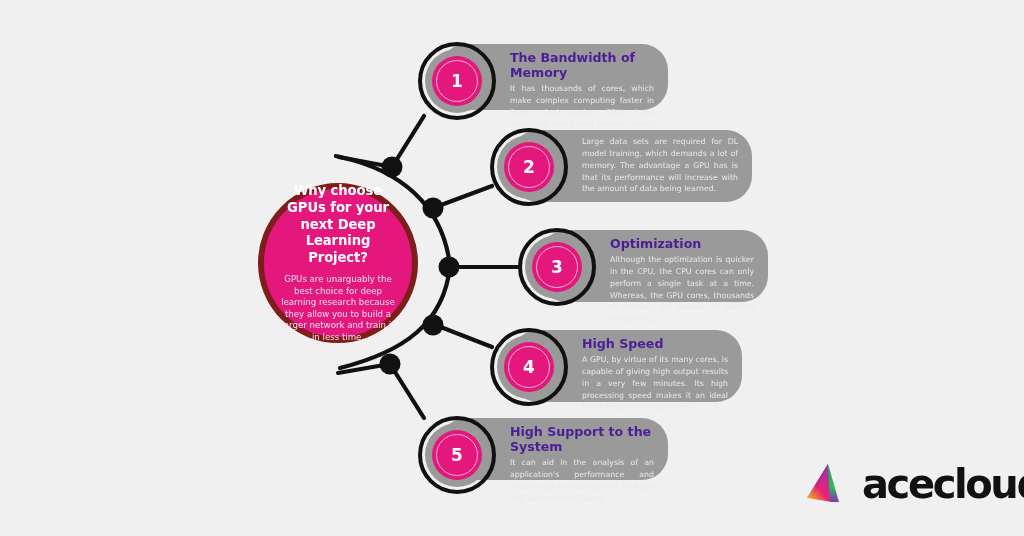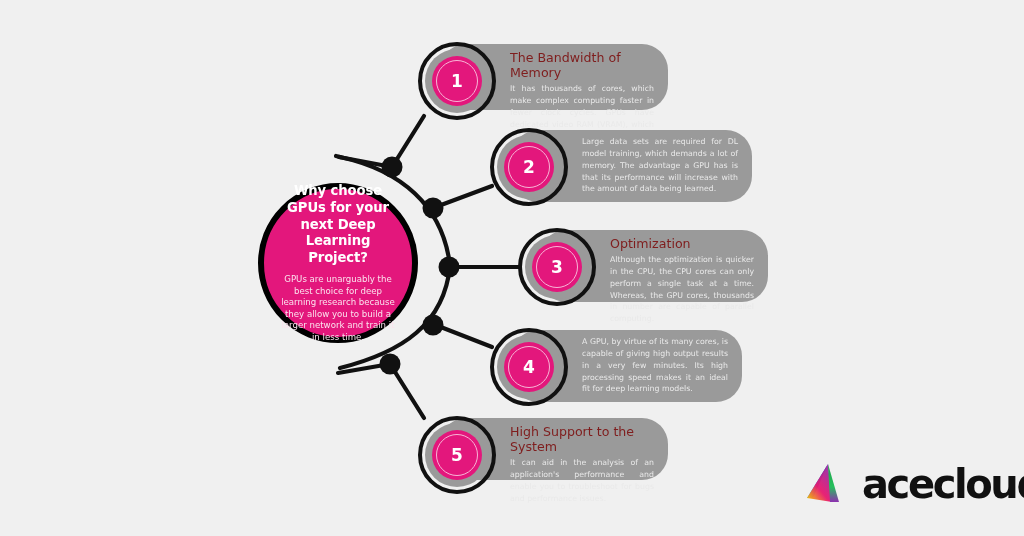--- a/index.html
+++ b/index.html
@@ -15,21 +15,21 @@
   
   #wires{position:absolute;left:0;top:0;width:1024px;height:536px;}
 
   
   .hub{
     position:absolute;
     left:258px;top:183px;
     width:160px;height:160px;
     border-radius:50%;
     background:#E3177C;
-    border:6px solid #000000;
+    border:6px solid #7f1d1d;
     box-sizing:border-box;
     display:flex;flex-direction:column;
     align-items:center;justify-content:center;
     padding:6px 16px;
     z-index:5;
   }
   .hub-title{
     color:#ffffff;
     font-size:13.2px;
     font-weight:bold;
@@ -49,23 +49,23 @@
   
   .row{position:absolute;z-index:4;}
   .pill{
     position:absolute;
     background:#9a9a9a;
     border-radius:26px;
     box-sizing:border-box;
     padding:6px 14px 9px 70px;
   }
   .pill-title{
-    color:#7f1d1d;
+    color:#4c1d95;
     font-size:12.6px;
-    font-weight:normal;
+    font-weight:bold;
     margin:0 0 3px 0;
     line-height:1.2;
   }
   .pill-body{
     color:#e9e9e9;
     font-size:7.8px;
     line-height:1.52;
     margin:0;
     text-align:justify;
   }
@@ -205,20 +205,21 @@
       <div class="grey"></div>
       <div class="pink">
         <div class="ring"></div>
         <span class="num">3</span>
       </div>
     </div>
   </div>
 
   <div class="row">
     <div class="pill" style="left:512px;top:330px;width:230px;height:72px;">
+      <div class="pill-title">High Speed</div>
       <div class="pill-body">A GPU, by virtue of its many cores, is capable of giving high output results in a very few minutes. Its high processing speed makes it an ideal fit for deep learning models.</div>
     </div>
     <div class="badge" style="left:490px;top:328px;">
       <div class="grey"></div>
       <div class="pink">
         <div class="ring"></div>
         <span class="num">4</span>
       </div>
     </div>
   </div>

